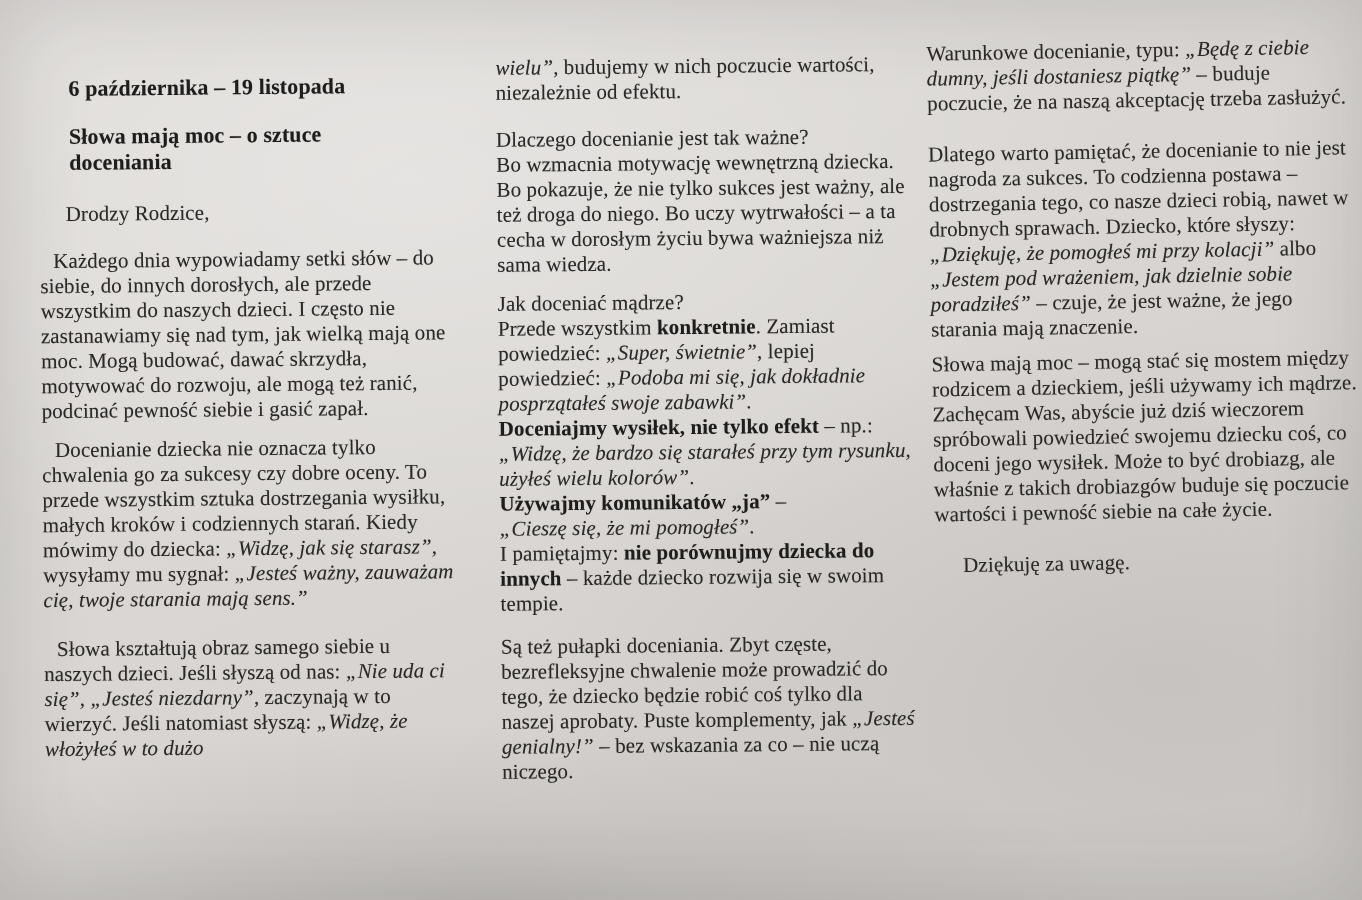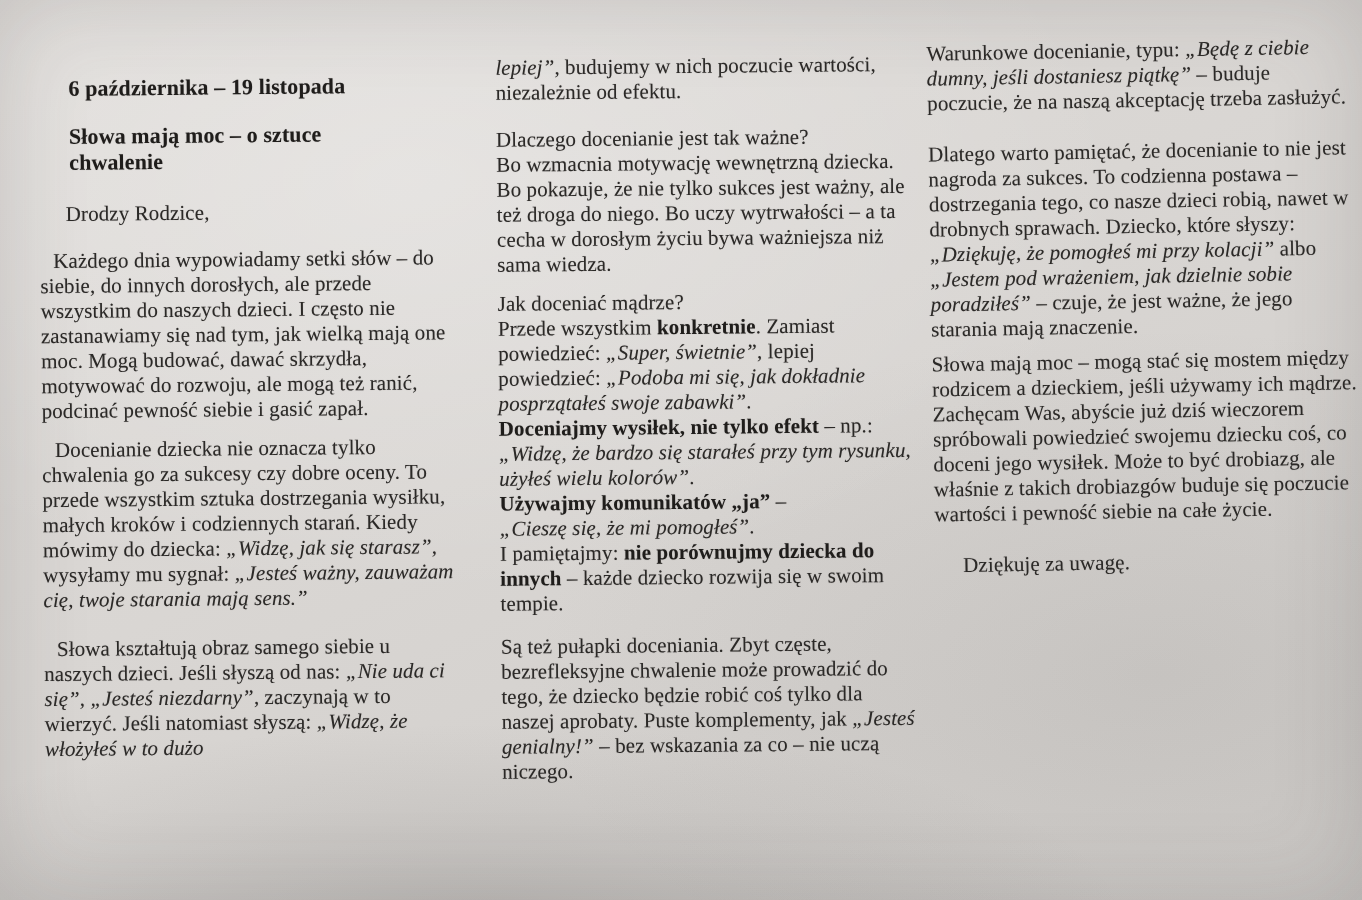--- a/index.html
+++ b/index.html
@@ -54,28 +54,28 @@
   #col-right .closing{margin-top:26px;margin-left:28px;}
   p{margin:0;}
 </style>
 </head>
 <body>
 
 <div class="sheet">
   <div class="tilt">
     <div class="col" id="col-left">
         <p class="block heading"><span class="b">6 października – 19 listopada</span></p>
-        <p class="block heading title"><span class="b">Słowa mają moc – o sztuce</span><br><span class="b">chwalenie</span></p>
+        <p class="block heading title"><span class="b">Słowa mają moc – o sztuce</span><br><span class="b">doceniania</span></p>
         <p class="block salutation"><span>Drodzy Rodzice,</span></p>
         <p class="block para"><span>Każdego dnia wypowiadamy setki słów – do siebie, do innych dorosłych, ale przede wszystkim do naszych dzieci. I często nie zastanawiamy się nad tym, jak wielką mają one moc. Mogą budować, dawać skrzydła, motywować do rozwoju, ale mogą też ranić, podcinać pewność siebie i gasić zapał.</span></p>
         <p class="block para"><span>Docenianie dziecka nie oznacza tylko chwalenia go za sukcesy czy dobre oceny. To przede wszystkim sztuka dostrzegania wysiłku, małych kroków i codziennych starań. Kiedy mówimy do dziecka: </span><span class="i">„Widzę, jak się starasz”</span><span>, wysyłamy mu sygnał: </span><span class="i">„Jesteś ważny, zauważam cię, twoje starania mają sens.”</span></p>
         <p class="block para"><span>Słowa kształtują obraz samego siebie u naszych dzieci. Jeśli słyszą od nas: </span><span class="i">„Nie uda ci się”, „Jesteś niezdarny”</span><span>, zaczynają w to wierzyć. Jeśli natomiast słyszą: </span><span class="i">„Widzę, że włożyłeś w to dużo</span></p>
       </div>
     <div class="col" id="col-middle">
-        <p class="block para"><span class="i">lepiej”</span><span>, budujemy w nich poczucie wartości, niezależnie od efektu.</span></p>
+        <p class="block para"><span class="i">wielu”</span><span>, budujemy w nich poczucie wartości, niezależnie od efektu.</span></p>
         <p class="block para"><span>Dlaczego docenianie jest tak ważne?</span><br><span>Bo wzmacnia motywację wewnętrzną dziecka. Bo pokazuje, że nie tylko sukces jest ważny, ale też droga do niego. Bo uczy wytrwałości – a ta cecha w dorosłym życiu bywa ważniejsza niż sama wiedza.</span></p>
         <p class="block para"><span>Jak doceniać mądrze?</span><br><span>Przede wszystkim </span><span class="b">konkretnie</span><span>. Zamiast powiedzieć: </span><span class="i">„Super, świetnie”</span><span>, lepiej powiedzieć: </span><span class="i">„Podoba mi się, jak dokładnie posprzątałeś swoje zabawki”</span><span>.</span><br><span class="b">Doceniajmy wysiłek, nie tylko efekt</span><span> – np.: </span><span class="i">„Widzę, że bardzo się starałeś przy tym rysunku, użyłeś wielu kolorów”</span><span>.</span><br><span class="b">Używajmy komunikatów „ja”</span><span> – </span><br><span class="i">„Cieszę się, że mi pomogłeś”</span><span>.</span><br><span>I pamiętajmy: </span><span class="b">nie porównujmy dziecka do innych</span><span> – każde dziecko rozwija się w swoim tempie.</span></p>
         <p class="block para"><span>Są też pułapki doceniania. Zbyt częste, bezrefleksyjne chwalenie może prowadzić do tego, że dziecko będzie robić coś tylko dla naszej aprobaty. Puste komplementy, jak </span><span class="i">„Jesteś genialny!”</span><span> – bez wskazania za co – nie uczą niczego.</span></p>
       </div>
     <div class="col" id="col-right">
         <p class="block para"><span>Warunkowe docenianie, typu: </span><span class="i">„Będę z ciebie dumny, jeśli dostaniesz piątkę”</span><span> – buduje poczucie, że na naszą akceptację trzeba zasłużyć.</span></p>
         <p class="block para"><span>Dlatego warto pamiętać, że docenianie to nie jest nagroda za sukces. To codzienna postawa – dostrzegania tego, co nasze dzieci robią, nawet w drobnych sprawach. Dziecko, które słyszy: </span><span class="i">„Dziękuję, że pomogłeś mi przy kolacji”</span><span> albo </span><span class="i">„Jestem pod wrażeniem, jak dzielnie sobie poradziłeś”</span><span> – czuje, że jest ważne, że jego starania mają znaczenie.</span></p>
         <p class="block para"><span>Słowa mają moc – mogą stać się mostem między rodzicem a dzieckiem, jeśli używamy ich mądrze. Zachęcam Was, abyście już dziś wieczorem spróbowali powiedzieć swojemu dziecku coś, co doceni jego wysiłek. Może to być drobiazg, ale właśnie z takich drobiazgów buduje się poczucie wartości i pewność siebie na całe życie.</span></p>
         <p class="block closing"><span>Dziękuję za uwagę.</span></p>
       </div>

